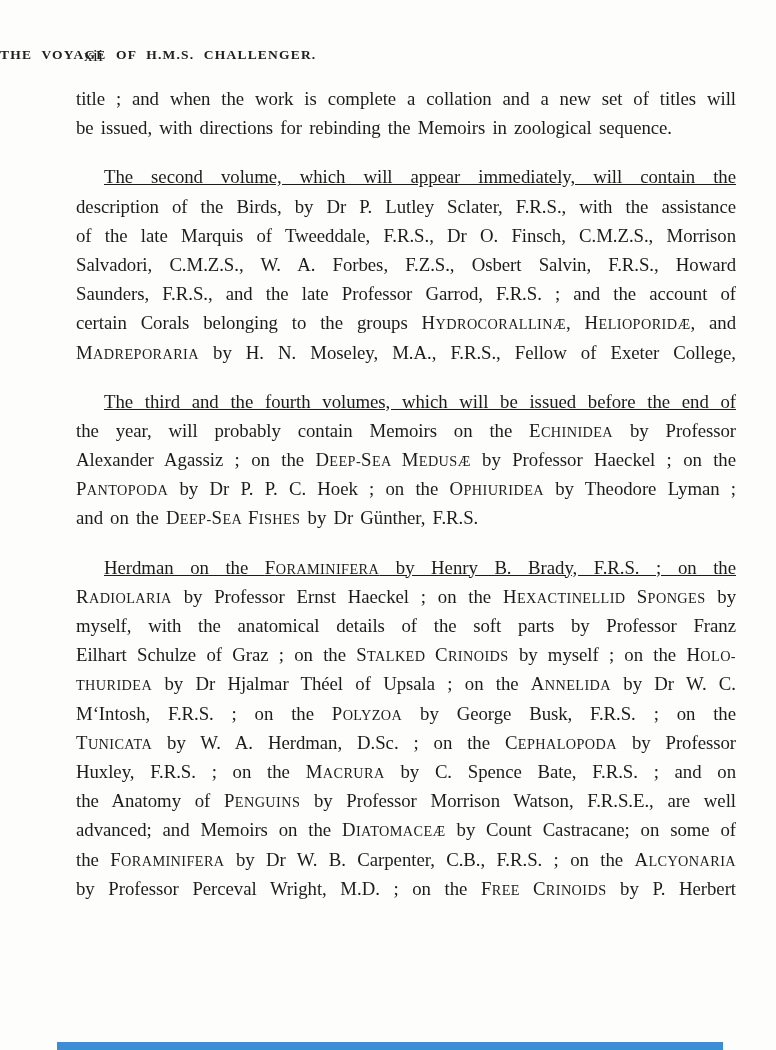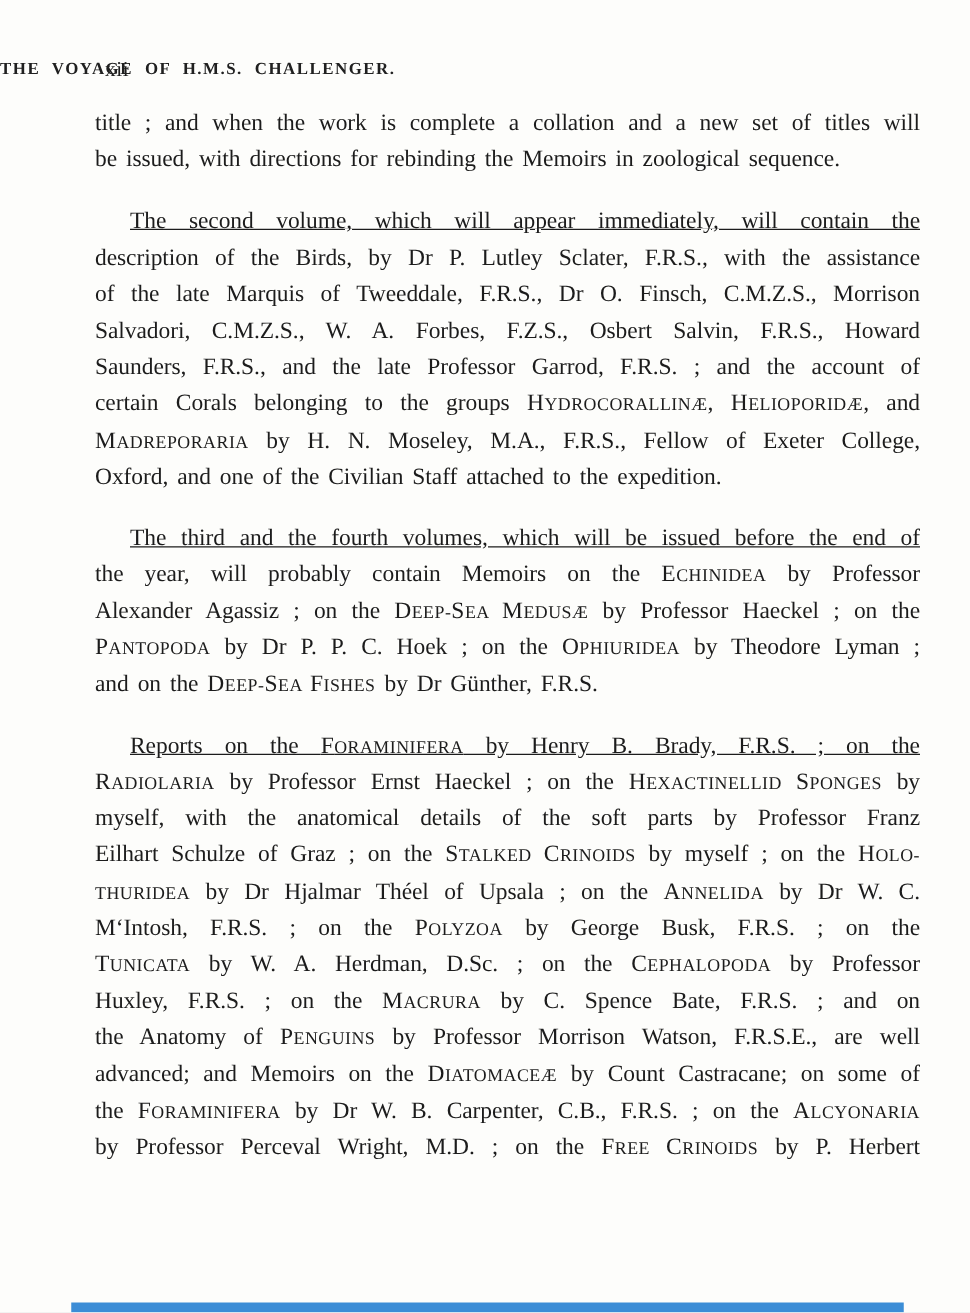--- a/index.html
+++ b/index.html
@@ -78,31 +78,30 @@
         <div class="line unj"><span>be issued, with directions for rebinding the Memoirs in zoological sequence.</span></div>
       </div>
       <div class="para">
         <div class="line j indent"><span>The second volume, which will appear immediately, will contain the</span></div>
         <div class="line j"><span>description of the Birds, by Dr P. Lutley Sclater, F.R.S., with the assistance</span></div>
         <div class="line j"><span>of the late Marquis of Tweeddale, F.R.S., Dr O. Finsch, C.M.Z.S., Morrison</span></div>
         <div class="line j"><span>Salvadori, C.M.Z.S., W. A. Forbes, F.Z.S., Osbert Salvin, F.R.S., Howard</span></div>
         <div class="line j"><span>Saunders, F.R.S., and the late Professor Garrod, F.R.S. ; and the account of</span></div>
         <div class="line j"><span>certain Corals belonging to the groups </span><span class="sc"><span class="scb">H</span><span class="scs">YDROCORALLINÆ</span></span><span>, </span><span class="sc"><span class="scb">H</span><span class="scs">ELIOPORIDÆ</span></span><span>, and</span></div>
         <div class="line j"><span class="sc"><span class="scb">M</span><span class="scs">ADREPORARIA</span></span><span> by H. N. Moseley, M.A., F.R.S., Fellow of Exeter College,</span></div>
-        <div class="line unj"><span>Oxford, and one of the Civilian Staff attached to the expedition.</span></div>
       </div>
       <div class="para">
         <div class="line j indent"><span>The third and the fourth volumes, which will be issued before the end of</span></div>
         <div class="line j"><span>the year, will probably contain Memoirs on the </span><span class="sc"><span class="scb">E</span><span class="scs">CHINIDEA</span></span><span> by Professor</span></div>
         <div class="line j"><span>Alexander Agassiz ; on the </span><span class="sc"><span class="scb">D</span><span class="scs">EEP-</span><span class="scb">S</span><span class="scs">EA </span><span class="scb">M</span><span class="scs">EDUSÆ</span></span><span> by Professor Haeckel ; on the</span></div>
         <div class="line j"><span class="sc"><span class="scb">P</span><span class="scs">ANTOPODA</span></span><span> by Dr P. P. C. Hoek ; on the </span><span class="sc"><span class="scb">O</span><span class="scs">PHIURIDEA</span></span><span> by Theodore Lyman ;</span></div>
         <div class="line unj"><span>and on the </span><span class="sc"><span class="scb">D</span><span class="scs">EEP-</span><span class="scb">S</span><span class="scs">EA </span><span class="scb">F</span><span class="scs">ISHES</span></span><span> by Dr Günther, F.R.S.</span></div>
       </div>
       <div class="para">
-        <div class="line j indent"><span>Reports on the </span><span class="sc"><span class="scb">F</span><span class="scs">ORAMINIFERA</span></span><span> by Henry B. Brady, F.R.S. ; on the</span></div>
+        <div class="line j indent"><span>Herdman on the </span><span class="sc"><span class="scb">F</span><span class="scs">ORAMINIFERA</span></span><span> by Henry B. Brady, F.R.S. ; on the</span></div>
         <div class="line j"><span class="sc"><span class="scb">R</span><span class="scs">ADIOLARIA</span></span><span> by Professor Ernst Haeckel ; on the </span><span class="sc"><span class="scb">H</span><span class="scs">EXACTINELLID </span><span class="scb">S</span><span class="scs">PONGES</span></span><span> by</span></div>
         <div class="line j"><span>myself, with the anatomical details of the soft parts by Professor Franz</span></div>
         <div class="line j"><span>Eilhart Schulze of Graz ; on the </span><span class="sc"><span class="scb">S</span><span class="scs">TALKED </span><span class="scb">C</span><span class="scs">RINOIDS</span></span><span> by myself ; on the </span><span class="sc"><span class="scb">H</span><span class="scs">OLO-</span></span></div>
         <div class="line j"><span class="sc"><span class="scs">THURIDEA</span></span><span> by Dr Hjalmar Théel of Upsala ; on the </span><span class="sc"><span class="scb">A</span><span class="scs">NNELIDA</span></span><span> by Dr W. C.</span></div>
         <div class="line j"><span>M‘Intosh, F.R.S. ; on the </span><span class="sc"><span class="scb">P</span><span class="scs">OLYZOA</span></span><span> by George Busk, F.R.S. ; on the</span></div>
         <div class="line j"><span class="sc"><span class="scb">T</span><span class="scs">UNICATA</span></span><span> by W. A. Herdman, D.Sc. ; on the </span><span class="sc"><span class="scb">C</span><span class="scs">EPHALOPODA</span></span><span> by Professor</span></div>
         <div class="line j"><span>Huxley, F.R.S. ; on the </span><span class="sc"><span class="scb">M</span><span class="scs">ACRURA</span></span><span> by C. Spence Bate, F.R.S. ; and on</span></div>
         <div class="line j"><span>the Anatomy of </span><span class="sc"><span class="scb">P</span><span class="scs">ENGUINS</span></span><span> by Professor Morrison Watson, F.R.S.E., are well</span></div>
         <div class="line j"><span>advanced; and Memoirs on the </span><span class="sc"><span class="scb">D</span><span class="scs">IATOMACEÆ</span></span><span> by Count Castracane; on some of</span></div>
         <div class="line j"><span>the </span><span class="sc"><span class="scb">F</span><span class="scs">ORAMINIFERA</span></span><span> by Dr W. B. Carpenter, C.B., F.R.S. ; on the </span><span class="sc"><span class="scb">A</span><span class="scs">LCYONARIA</span></span></div>

